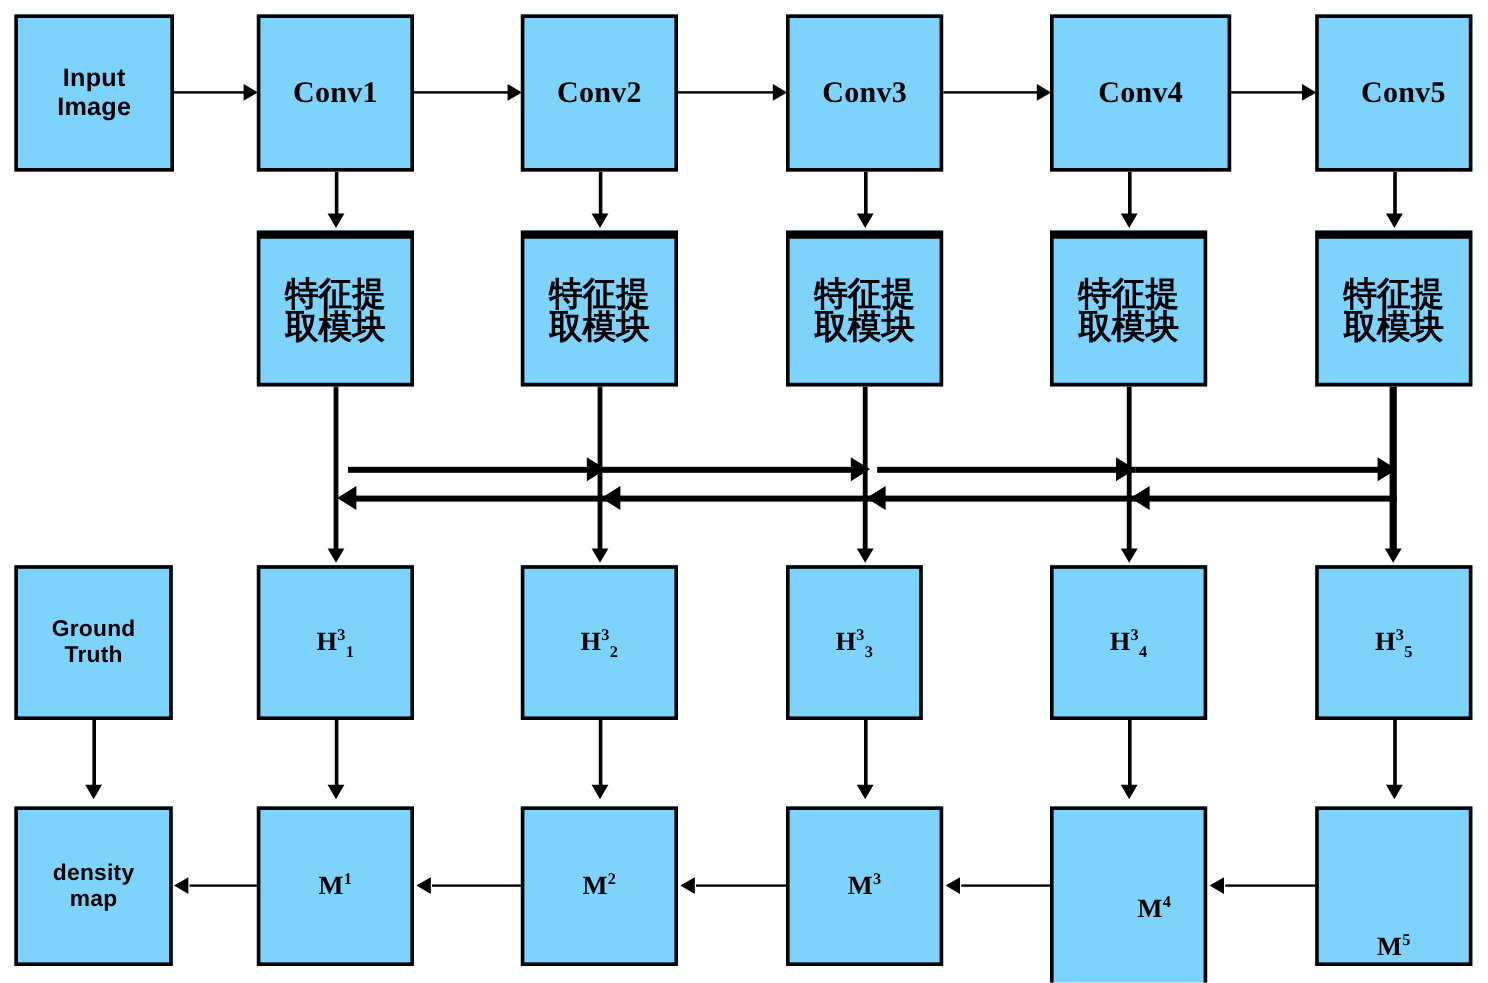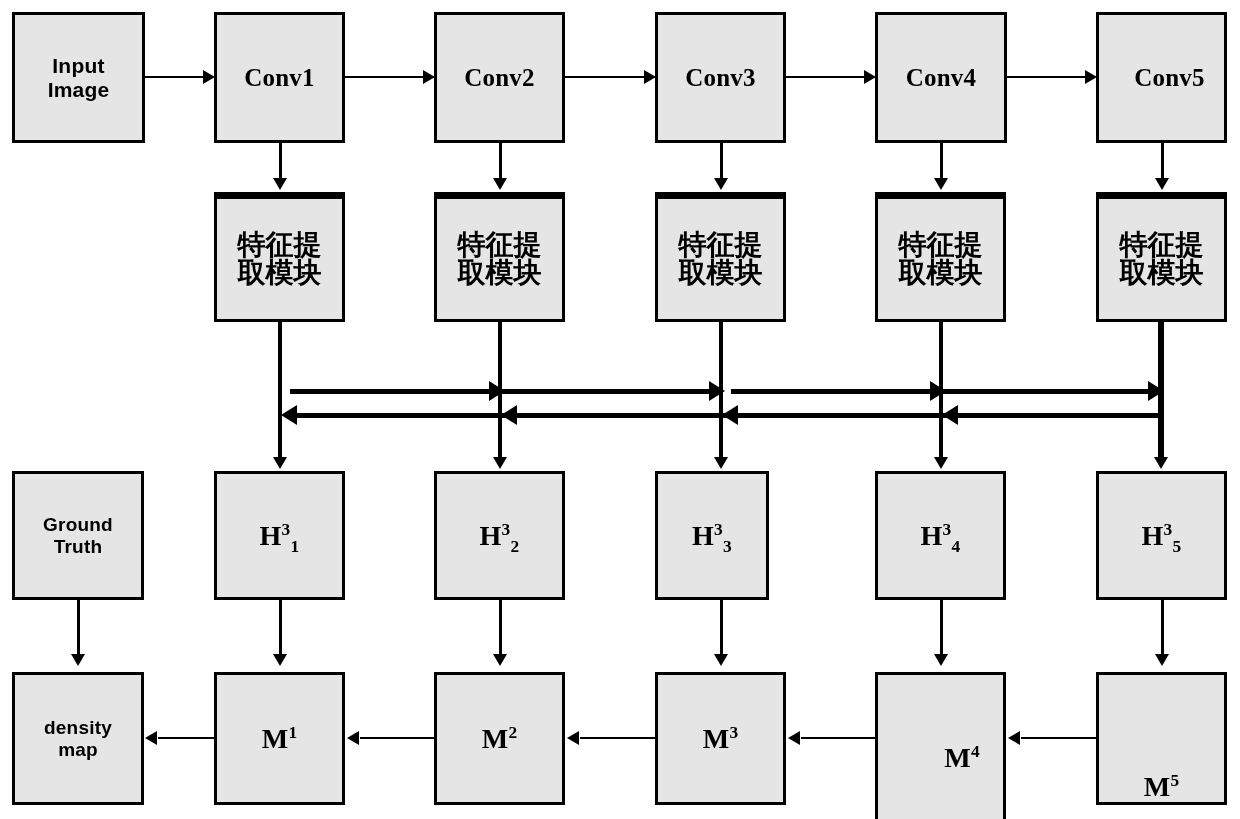--- a/index.html
+++ b/index.html
@@ -15,21 +15,21 @@
     position: relative;
     width: 1240px;
     height: 819px;
     background: #ffffff;
     overflow: hidden;
   }
   .node {
     position: absolute;
     box-sizing: border-box;
     border: 3px solid #000000;
-    background: #e5e5e5;
+    background: #7dd3fc;
     display: flex;
     align-items: center;
     justify-content: center;
     text-align: center;
     color: #000000;
     z-index: 5;
   }
   .node .lbl {
     display: block;
     line-height: 1.12;
@@ -51,21 +51,21 @@
     border-top-width: 7px;
   }
   .node-feat .lbl {
     font-size: 28px;
     font-weight: bold;
     line-height: 1.0;
     letter-spacing: 0px;
   }
   .node-h .lbl, .node-m .lbl {
     font-family: "Liberation Serif", serif;
-    font-size: 28px;
+    font-size: 22px;
     font-weight: bold;
   }
   .node-h .lbl sup, .node-m .lbl sup {
     font-size: 0.62em;
     vertical-align: super;
     line-height: 0;
   }
   .node-h .lbl sub {
     font-size: 0.62em;
     vertical-align: sub;
@@ -131,21 +131,21 @@
 
   <div class="node node-conv" style="left:214px; top:12px; width:131px; height:131px;">
     <span class="lbl">Conv1</span>
   </div>
   <div class="node node-conv" style="left:434px; top:12px; width:131px; height:131px;">
     <span class="lbl">Conv2</span>
   </div>
   <div class="node node-conv" style="left:655px; top:12px; width:131px; height:131px;">
     <span class="lbl">Conv3</span>
   </div>
-  <div class="node node-conv" style="left:875px; top:12px; width:132px; height:131px;">
+  <div class="node node-conv" style="left:875px; top:12px; width:151px; height:131px;">
     <span class="lbl">Conv4</span>
   </div>
   <div class="node node-conv" style="left:1096px; top:12px; width:131px; height:131px;padding-left:16px;">
     <span class="lbl">Conv5</span>
   </div>
 
   <div class="hline" style="left:145px; top:76px; width:60px;"></div>
   <div class="arrow right" style="left:203px; top:70px;"></div>
 
   <div class="hline" style="left:345px; top:76px; width:80px;"></div>

